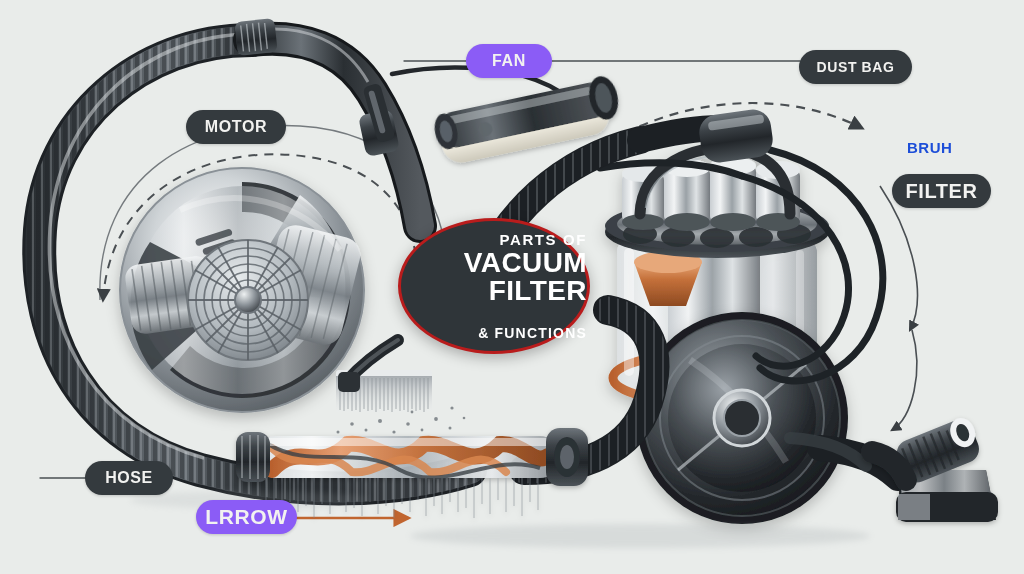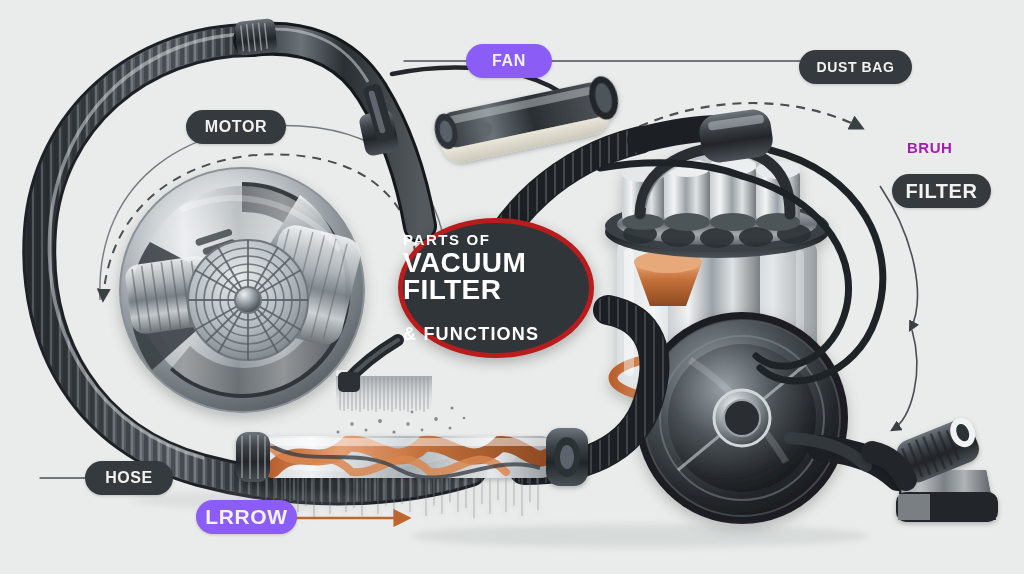--- a/index.html
+++ b/index.html
@@ -32,57 +32,57 @@
     color: #f2f2f0;
     font-weight: 700;
     letter-spacing: 0.6px;
     white-space: nowrap;
     box-shadow: 0 1px 3px rgba(0,0,0,0.18);
   }
   .pill.dark  { background: #343a3e; }
   .pill.orange{ background: #8b5cf6; }
   .plain-label {
     position: absolute;
-    color: #a21caf;
+    color: #1d4ed8;
     font-weight: 700;
     letter-spacing: 0.5px;
     white-space: nowrap;
   }
   
   #badge {
     position: absolute;
     left: 398px;
     top: 218px;
     width: 186px;
     height: 130px;
     border-radius: 50%;
     background: #2f3539;
-    border: 5px solid #b91c1c;
+    border: 3px solid #b91c1c;
     box-shadow: 0 4px 14px rgba(0,0,0,0.28);
     display: flex;
     flex-direction: column;
-    align-items: flex-start;
+    align-items: flex-end;
     justify-content: center;
     color: #ffffff;
     text-align: center;
   }
   #badge .line-top {
     font-size: 15px;
     font-weight: 700;
     letter-spacing: 1.6px;
     margin-bottom: 1px;
   }
   #badge .line-main {
     font-size: 28px;
     font-weight: 800;
     letter-spacing: 0.4px;
     line-height: 0.98;
   }
   #badge .line-bot {
-    font-size: 18px;
+    font-size: 14px;
     font-weight: 700;
     letter-spacing: 1.2px;
     margin-top: 21px;
   }
 </style>
 </head>
 <body>
 
 <div id="stage">
 

